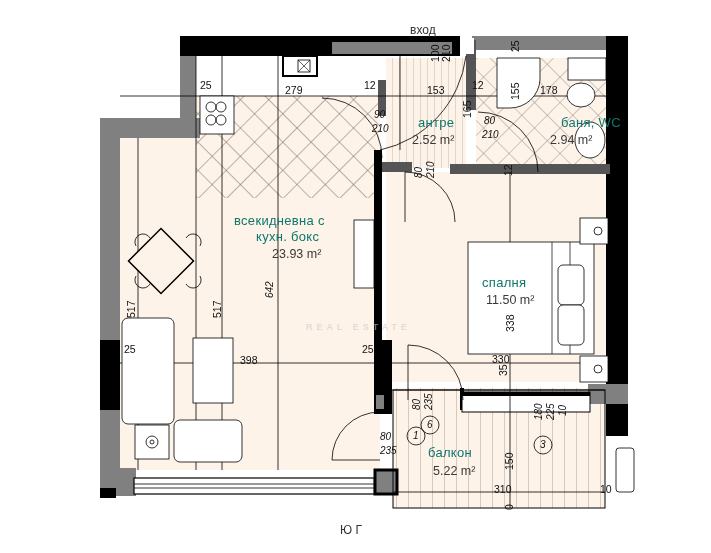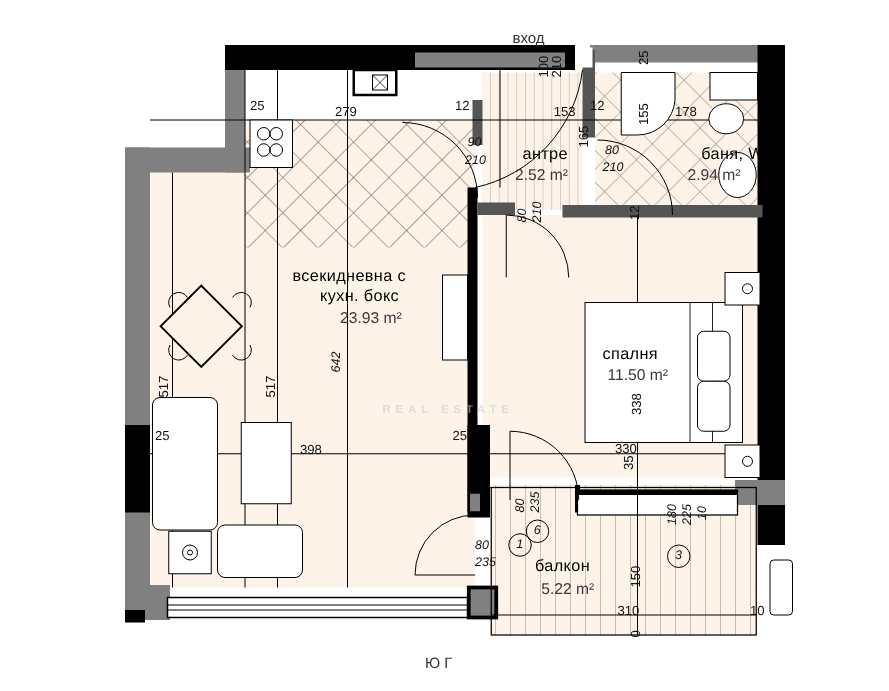--- a/index.html
+++ b/index.html
@@ -1,19 +1,19 @@
 <!DOCTYPE html>
 <html><head>
 <meta charset="utf-8">
 <style>
   html,body{margin:0;padding:0;background:#ffffff;}
   body{width:711px;height:553px;position:relative;overflow:hidden;font-family:"Liberation Sans",sans-serif;}
   .plan{position:absolute;left:0;top:0;width:711px;height:553px;}
   .lbl{position:absolute;color:#333;font-size:13px;line-height:1;white-space:nowrap;}
-  .room-name{font-size:13px;color:#000000;letter-spacing:0.3px;}
+  .room-name{font-size:13px;color:#0f766e;letter-spacing:0.3px;}
   .room-area{font-size:12.5px;color:#3a3a3a;}
   .dim{font-size:10.5px;color:#111;}
   .dim-i{font-size:10px;font-style:italic;color:#111;}
   .vert{transform:rotate(-90deg);transform-origin:left top;}
   .compass{font-size:12px;color:#333;}
   .wm{position:absolute;color:rgba(200,200,200,0.55);font-weight:bold;}
 </style>
 </head>
 <body>
 
@@ -177,23 +177,23 @@
   <div class="lbl room-area" style="left:550px;top:134px;">2.94 m²</div>
 
   <div class="lbl room-name" style="left:482px;top:276px;">спалня</div>
   <div class="lbl room-area" style="left:486px;top:294px;">11.50 m²</div>
 
   <div class="lbl room-name" style="left:428px;top:446px;">балкон</div>
   <div class="lbl room-area" style="left:433px;top:465px;">5.22 m²</div>
 
   
   <div class="lbl dim" style="left:200px;top:80px;">25</div>
-  <div class="lbl dim" style="left:268px;top:85px;">279</div>
+  <div class="lbl dim" style="left:285px;top:85px;">279</div>
   <div class="lbl dim" style="left:364px;top:80px;">12</div>
-  <div class="lbl dim" style="left:427px;top:85px;padding-left:16px;">153</div>
+  <div class="lbl dim" style="left:427px;top:85px;">153</div>
   <div class="lbl dim" style="left:472px;top:80px;">12</div>
   <div class="lbl dim" style="left:540px;top:85px;">178</div>
   <div class="lbl dim-i" style="left:374px;top:110px;text-align:right;">90</div>
   <div class="lbl dim-i" style="left:372px;top:124px;">210</div>
   <div class="lbl dim-i" style="left:484px;top:116px;">80</div>
   <div class="lbl dim-i" style="left:482px;top:130px;">210</div>
   <div class="lbl dim" style="left:240px;top:355px;">398</div>
   <div class="lbl dim" style="left:124px;top:344px;">25</div>
   <div class="lbl dim" style="left:362px;top:344px;">25</div>
   <div class="lbl dim" style="left:492px;top:354px;">330</div>

